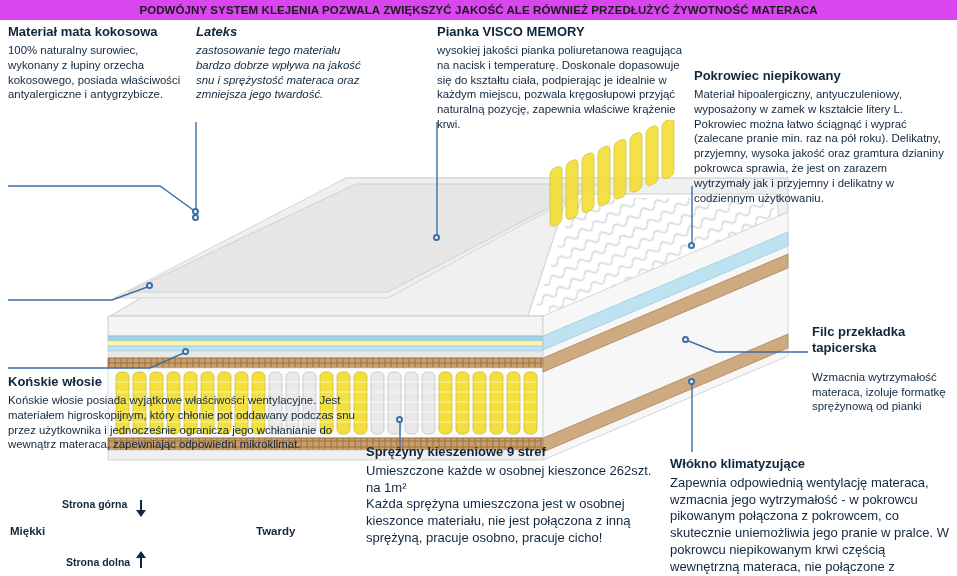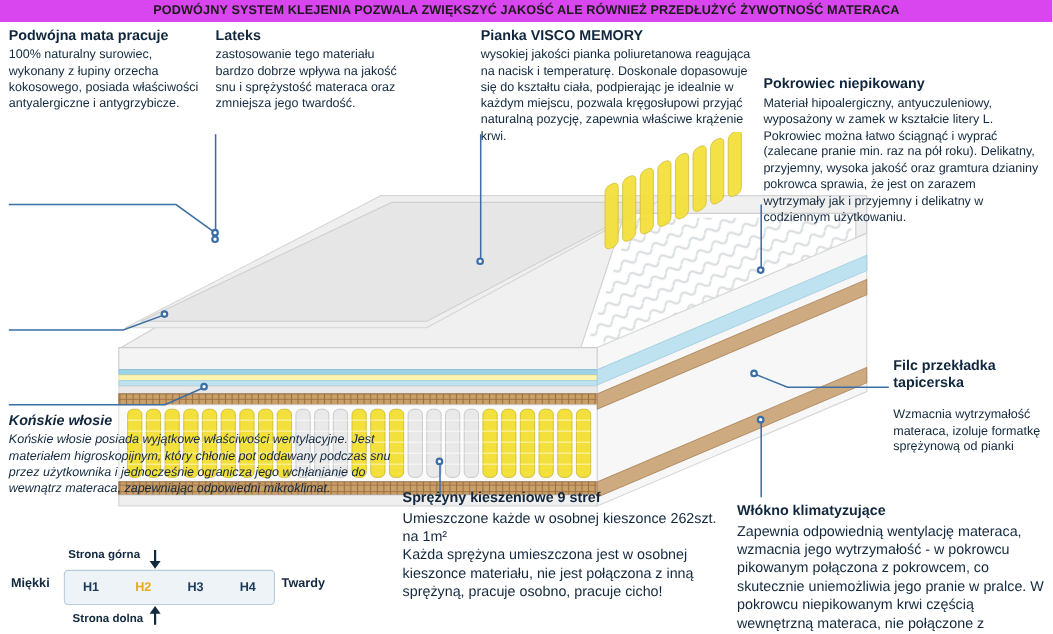--- a/index.html
+++ b/index.html
@@ -262,41 +262,41 @@
   <div class="dot" style="left:192px; top:214px;"></div>
   <div class="dot" style="left:433px; top:234px;"></div>
   <div class="dot" style="left:688px; top:242px;"></div>
   <div class="dot" style="left:146px; top:282px;"></div>
   <div class="dot" style="left:182px; top:348px;"></div>
   <div class="dot" style="left:682px; top:336px;"></div>
   <div class="dot" style="left:688px; top:378px;"></div>
   <div class="dot" style="left:396px; top:416px;"></div>
 
   <div class="callout" style="left:8px; top:24px; width:178px;">
-    <div class="title">Podwójna mata pracuje</div>
+    <div class="title">Materiał mata kokosowa</div>
     <div class="body">100% naturalny surowiec, wykonany z łupiny orzecha kokosowego, posiada właściwości antyalergiczne i antygrzybicze.</div>
   </div>
 
-  <div class="callout" style="left:196px; top:24px; width:180px;">
+  <div class="callout" style="left:196px; top:24px; width:180px;font-style:italic;">
     <div class="title">Lateks</div>
     <div class="body">zastosowanie tego materiału bardzo dobrze wpływa na jakość snu i sprężystość materaca oraz zmniejsza jego twardość.</div>
   </div>
 
   <div class="callout" style="left:437px; top:24px; width:250px;">
     <div class="title">Pianka VISCO MEMORY</div>
     <div class="body">wysokiej jakości pianka poliuretanowa reagująca na nacisk i temperaturę. Doskonale dopasowuje się do kształtu ciała, podpierając je idealnie w każdym miejscu, pozwala kręgosłupowi przyjąć naturalną pozycję, zapewnia właściwe krążenie krwi.</div>
   </div>
 
   <div class="callout" style="left:694px; top:32px; width:252px;margin-top:36px;">
     <div class="title">Pokrowiec niepikowany</div>
     <div class="body">Materiał hipoalergiczny, antyuczuleniowy, wyposażony w zamek w kształcie litery L. Pokrowiec można łatwo ściągnąć i wyprać (zalecane pranie min. raz na pół roku). Delikatny, przyjemny, wysoka jakość oraz gramtura dzianiny pokrowca sprawia, że jest on zarazem wytrzymały jak i przyjemny i delikatny w codziennym użytkowaniu.</div>
   </div>
 
 
-  <div class="callout" style="left:8px; top:374px; width:348px;font-style:italic;">
+  <div class="callout" style="left:8px; top:374px; width:348px;">
     <div class="title">Końskie włosie</div>
     <div class="body">Końskie włosie posiada wyjątkowe właściwości wentylacyjne. Jest materiałem higroskopijnym, który chłonie pot oddawany podczas snu przez użytkownika i jednocześnie ogranicza jego wchłanianie do wewnątrz materaca, zapewniając odpowiedni mikroklimat.</div>
   </div>
 
   <div class="callout" style="left:812px; top:324px; width:140px;">
     <div class="title">Filc przekładka tapicerska</div>
     <div class="body" style="margin-top:14px;">Wzmacnia wytrzymałość materaca, izoluje formatkę sprężynową od pianki</div>
   </div>
 
   <div class="callout" style="left:366px; top:444px; width:292px;">
@@ -319,21 +319,15 @@
         <rect x="130" y="2" width="2" height="12"></rect>
         <polygon points="126,12 136,12 131,19"></polygon>
         <rect x="130" y="58" width="2" height="12"></rect>
         <polygon points="126,60 136,60 131,53"></polygon>
       </g>
     </svg>
 
     <div class="scale-side scale-soft">Miękki</div>
     <div class="scale-side scale-hard">Twardy</div>
 
-    <div class="scale-box">
-      <div class="scale-cell">H1</div>
-      <div class="scale-cell amber">H2</div>
-      <div class="scale-cell">H3</div>
-      <div class="scale-cell">H4</div>
-    </div>
   </div>
 
 </div>
 
 </body></html>

